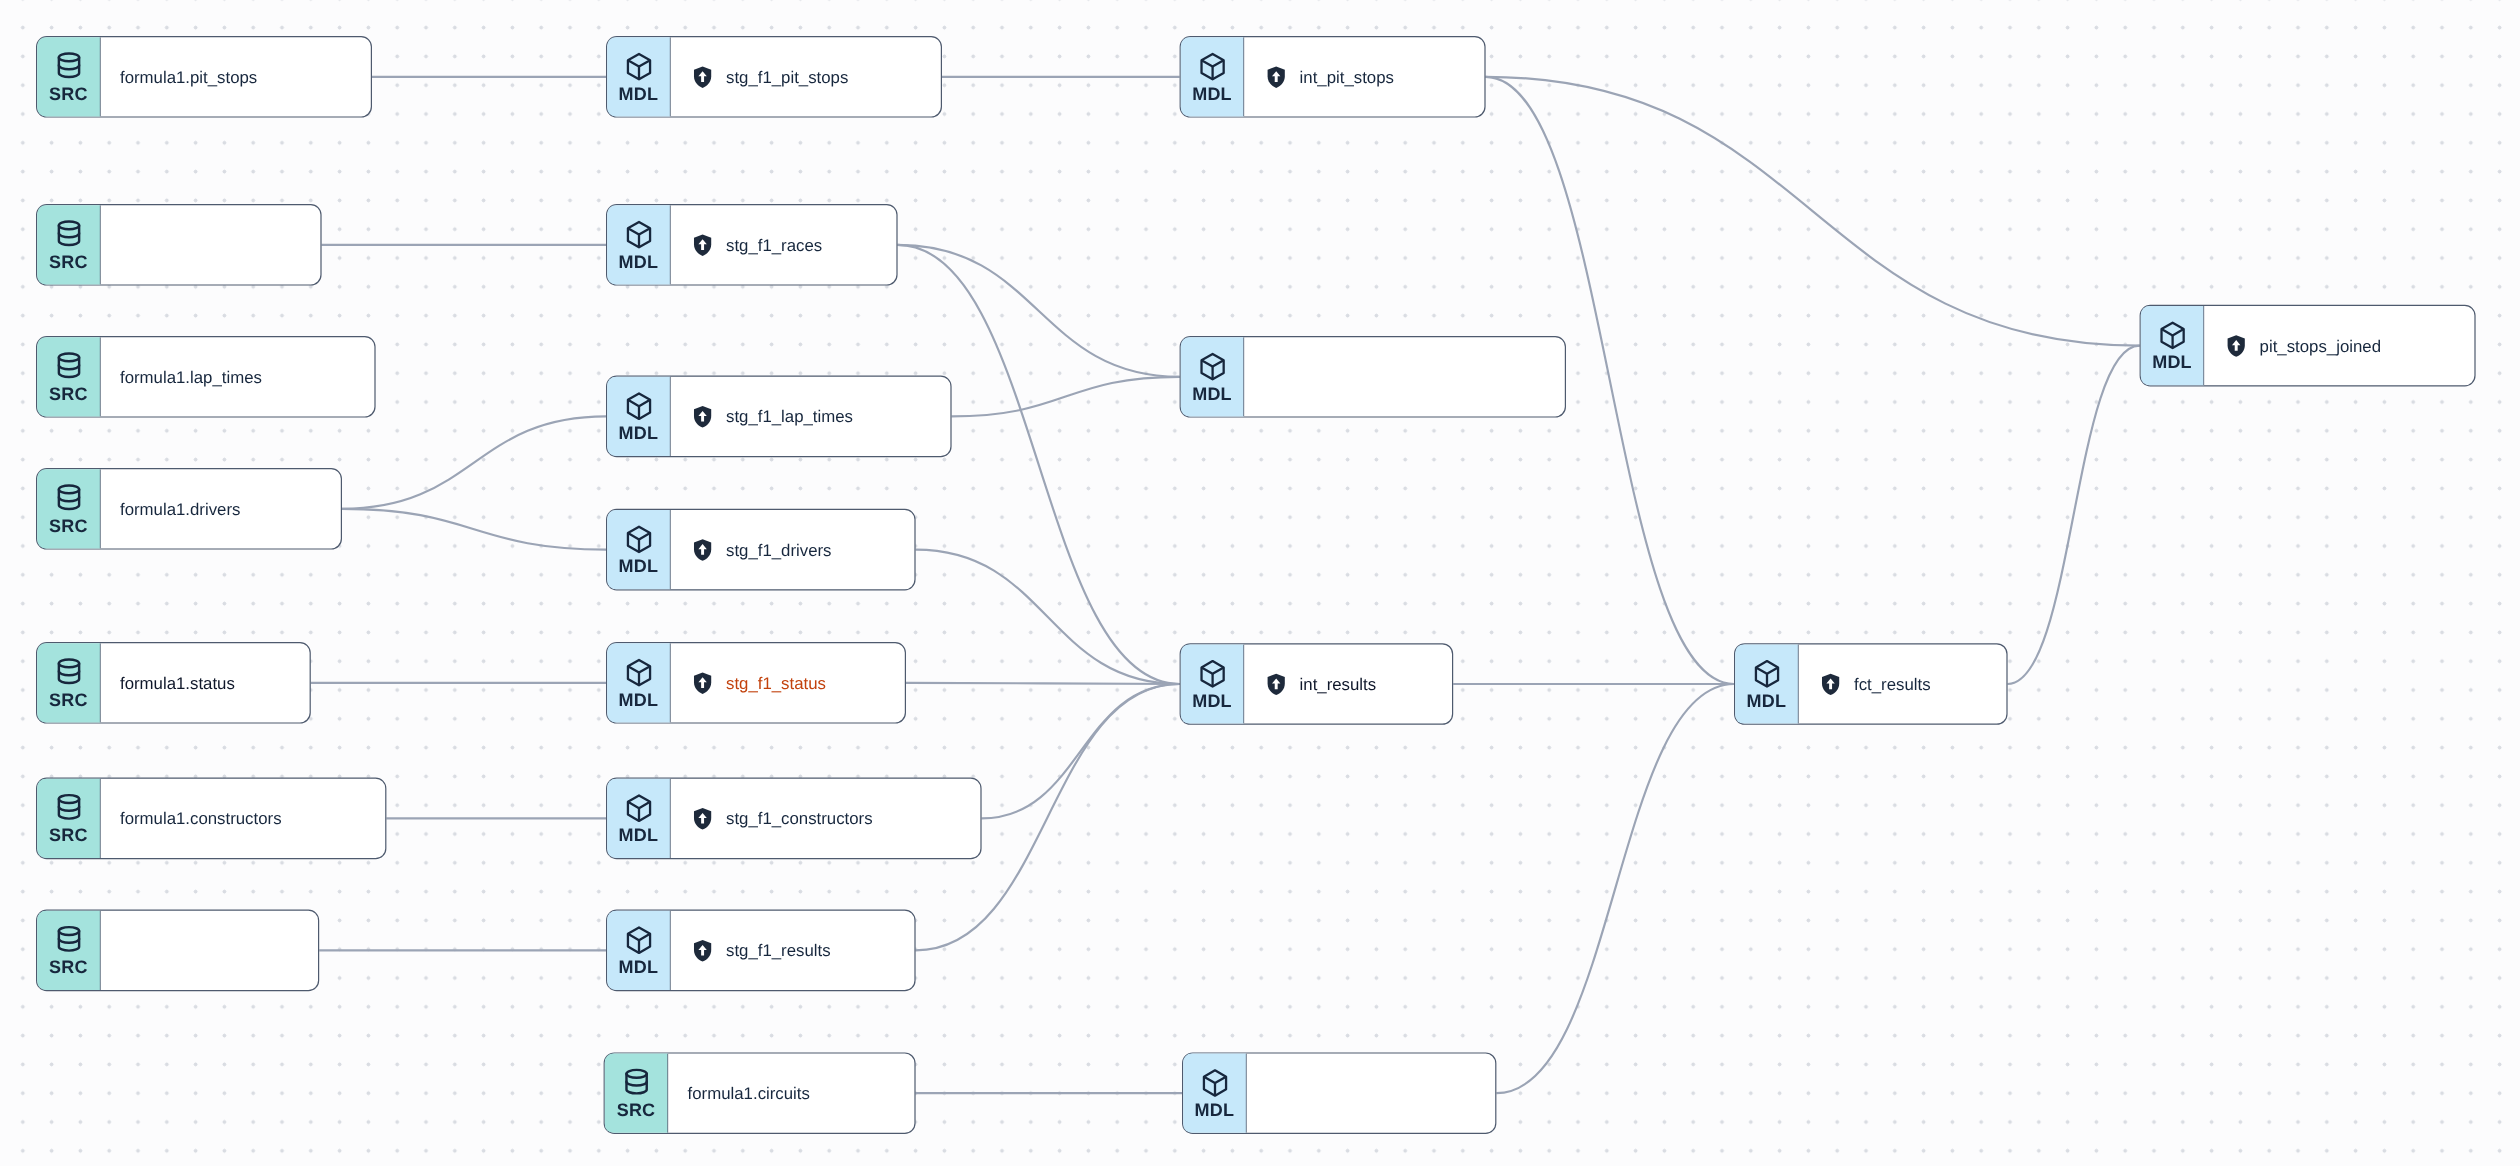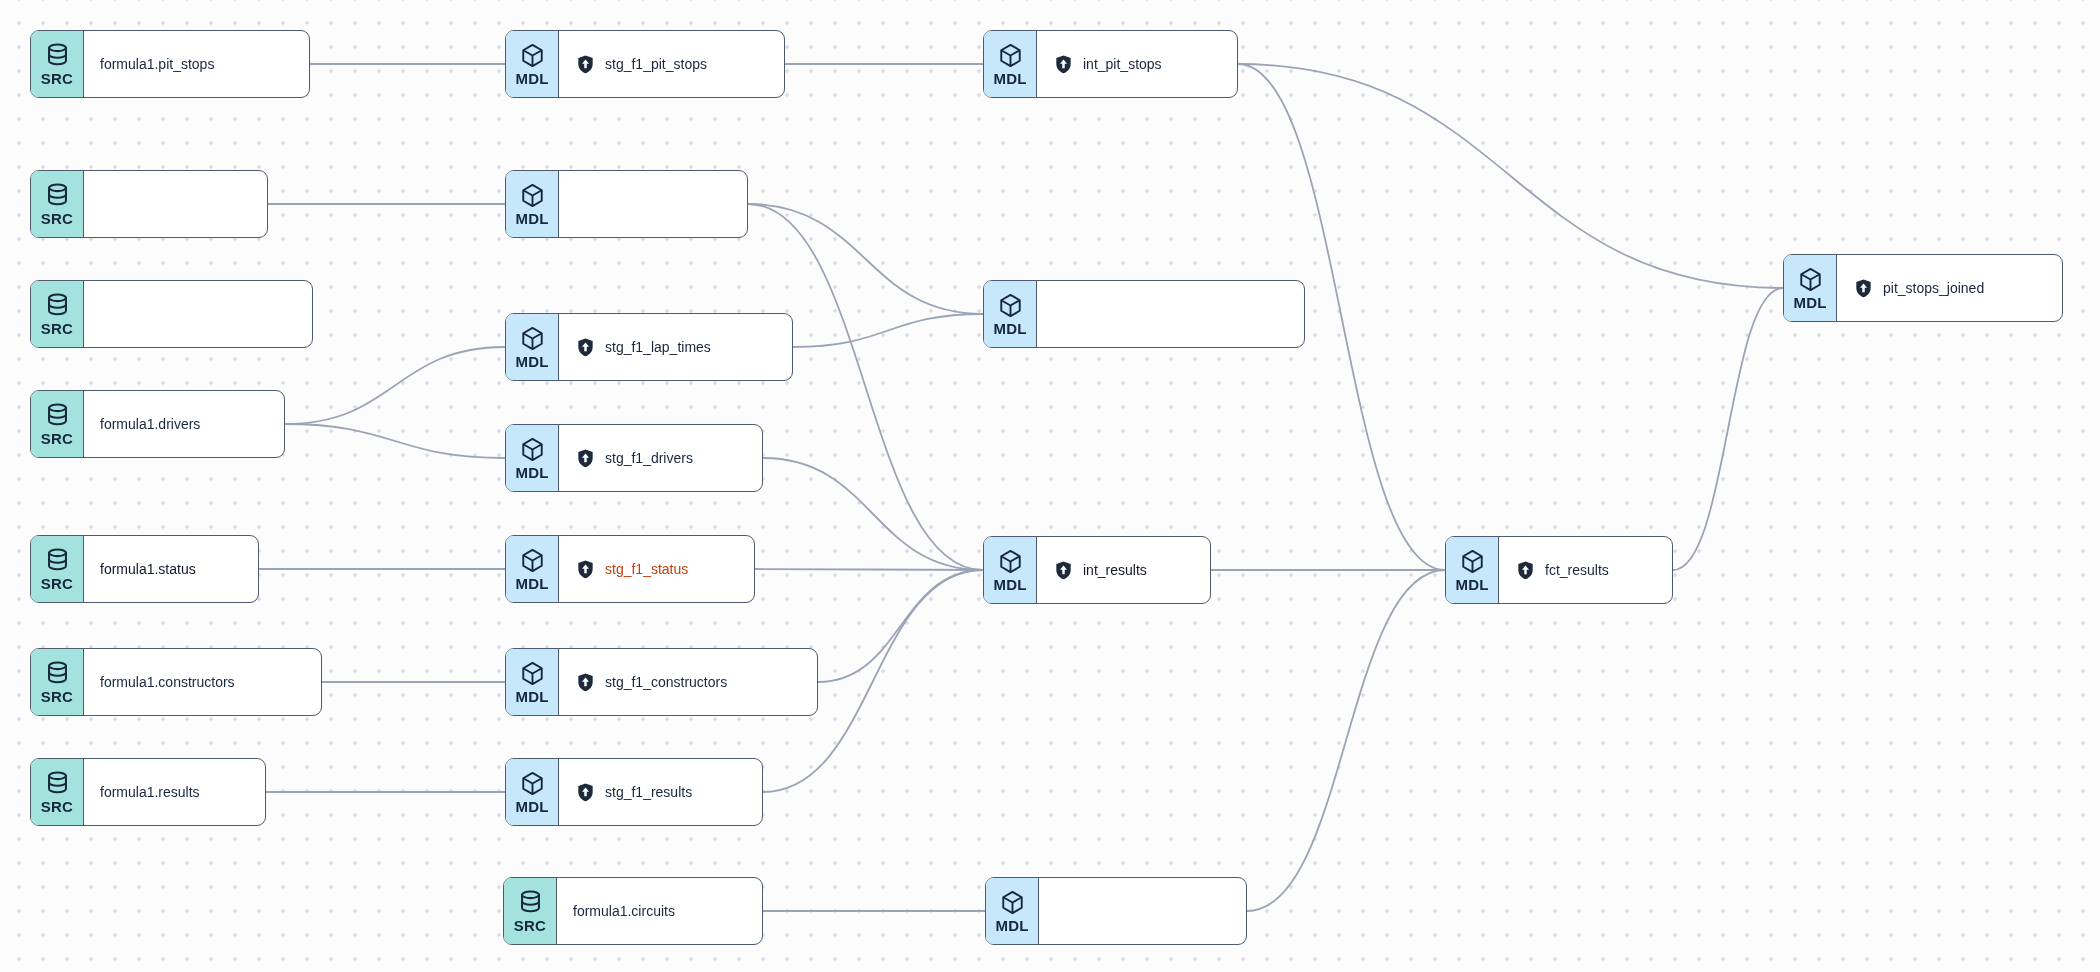--- a/index.html
+++ b/index.html
@@ -121,20 +121,24 @@
     <div class="node" style="left: 30px; top: 280px; width: 283px; height: 68px; border-color: rgb(78, 90, 110); background: rgb(255, 255, 255);">
     <div class="badge" style="background: rgb(164, 227, 221); border-right-color: rgb(78, 90, 110);">
       <svg class="icon-db" width="27" height="27" viewBox="0 0 24 24" fill="none" stroke="#17273d" stroke-width="1.8" stroke-linecap="round">
         <ellipse cx="12" cy="5.2" rx="7.5" ry="2.9"></ellipse>
         <path d="M4.5 5.2 v5.8 c0 1.6 3.36 2.9 7.5 2.9 s7.5 -1.3 7.5 -2.9 v-5.8"></path>
         <path d="M4.5 11 v5.8 c0 1.6 3.36 2.9 7.5 2.9 s7.5 -1.3 7.5 -2.9 v-5.8"></path>
       </svg>
 
       <span class="badge-label" style="color: rgb(23, 39, 61);">SRC</span>
     </div>
+    <div class="node-body">
+
+      <span class="name" style="color: rgb(23, 39, 61);">formula1.lap_times</span>
+    </div>
   </div>
     <div class="node" style="left: 30px; top: 390px; width: 255px; height: 68px; border-color: rgb(78, 90, 110); background: rgb(255, 255, 255);">
     <div class="badge" style="background: rgb(164, 227, 221); border-right-color: rgb(78, 90, 110);">
       <svg class="icon-db" width="27" height="27" viewBox="0 0 24 24" fill="none" stroke="#17273d" stroke-width="1.8" stroke-linecap="round">
         <ellipse cx="12" cy="5.2" rx="7.5" ry="2.9"></ellipse>
         <path d="M4.5 5.2 v5.8 c0 1.6 3.36 2.9 7.5 2.9 s7.5 -1.3 7.5 -2.9 v-5.8"></path>
         <path d="M4.5 11 v5.8 c0 1.6 3.36 2.9 7.5 2.9 s7.5 -1.3 7.5 -2.9 v-5.8"></path>
       </svg>
 
       <span class="badge-label" style="color: rgb(23, 39, 61);">SRC</span>
@@ -177,24 +181,20 @@
     <div class="node" style="left: 30px; top: 758px; width: 236px; height: 68px; border-color: rgb(78, 90, 110); background: rgb(255, 255, 255);">
     <div class="badge" style="background: rgb(164, 227, 221); border-right-color: rgb(78, 90, 110);">
       <svg class="icon-db" width="27" height="27" viewBox="0 0 24 24" fill="none" stroke="#17273d" stroke-width="1.8" stroke-linecap="round">
         <ellipse cx="12" cy="5.2" rx="7.5" ry="2.9"></ellipse>
         <path d="M4.5 5.2 v5.8 c0 1.6 3.36 2.9 7.5 2.9 s7.5 -1.3 7.5 -2.9 v-5.8"></path>
         <path d="M4.5 11 v5.8 c0 1.6 3.36 2.9 7.5 2.9 s7.5 -1.3 7.5 -2.9 v-5.8"></path>
       </svg>
 
       <span class="badge-label" style="color: rgb(23, 39, 61);">SRC</span>
     </div>
-    <div class="node-body">
-
-      <span class="name" style="color: rgb(23, 39, 61);">formula1.results</span>
-    </div>
   </div>
     <div class="node" style="left: 503px; top: 877px; width: 260px; height: 68px; border-color: rgb(78, 90, 110); background: rgb(255, 255, 255);">
     <div class="badge" style="background: rgb(164, 227, 221); border-right-color: rgb(78, 90, 110);">
       <svg class="icon-db" width="27" height="27" viewBox="0 0 24 24" fill="none" stroke="#17273d" stroke-width="1.8" stroke-linecap="round">
         <ellipse cx="12" cy="5.2" rx="7.5" ry="2.9"></ellipse>
         <path d="M4.5 5.2 v5.8 c0 1.6 3.36 2.9 7.5 2.9 s7.5 -1.3 7.5 -2.9 v-5.8"></path>
         <path d="M4.5 11 v5.8 c0 1.6 3.36 2.9 7.5 2.9 s7.5 -1.3 7.5 -2.9 v-5.8"></path>
       </svg>
 
       <span class="badge-label" style="color: rgb(23, 39, 61);">SRC</span>
@@ -225,20 +225,27 @@
     <div class="node" style="left: 505px; top: 170px; width: 243px; height: 68px; border-color: rgb(78, 90, 110); background: rgb(255, 255, 255);">
     <div class="badge" style="background: rgb(198, 232, 250); border-right-color: rgb(78, 90, 110);">
 
       <svg class="icon-cube" width="27" height="27" viewBox="0 0 24 24" fill="none" stroke="#17273d" stroke-width="1.7" stroke-linejoin="round">
         <path d="M12 2.6 L20.2 7.3 V16.7 L12 21.4 L3.8 16.7 V7.3 Z"></path>
         <path d="M3.8 7.3 L12 12 L20.2 7.3"></path>
         <path d="M12 12 V21.4"></path>
       </svg>
       <span class="badge-label" style="color: rgb(23, 39, 61);">MDL</span>
     </div>
+    <div class="node-body">
+      <svg class="icon-shield" width="21" height="21" viewBox="0 0 24 24">
+        <path class="shield-bg" d="M12 1.6 L20.2 4.7 V11 c0 5.3 -3.3 9.1 -8.2 11 C7.1 20.1 3.8 16.3 3.8 11 V4.7 Z" fill="#1e2a3b"></path>
+        <path fill="#ffffff" d="M12 6.2 L16 11 H13.4 V16.4 H10.6 V11 H8 Z"></path>
+      </svg>
+      <span class="name" style="color: rgb(23, 39, 61);">stg_f1_races</span>
+    </div>
   </div>
     <div class="node" style="left: 505px; top: 313px; width: 288px; height: 68px; border-color: rgb(78, 90, 110); background: rgb(255, 255, 255);">
     <div class="badge" style="background: rgb(198, 232, 250); border-right-color: rgb(78, 90, 110);">
 
       <svg class="icon-cube" width="27" height="27" viewBox="0 0 24 24" fill="none" stroke="#17273d" stroke-width="1.7" stroke-linejoin="round">
         <path d="M12 2.6 L20.2 7.3 V16.7 L12 21.4 L3.8 16.7 V7.3 Z"></path>
         <path d="M3.8 7.3 L12 12 L20.2 7.3"></path>
         <path d="M12 12 V21.4"></path>
       </svg>
       <span class="badge-label" style="color: rgb(23, 39, 61);">MDL</span>

